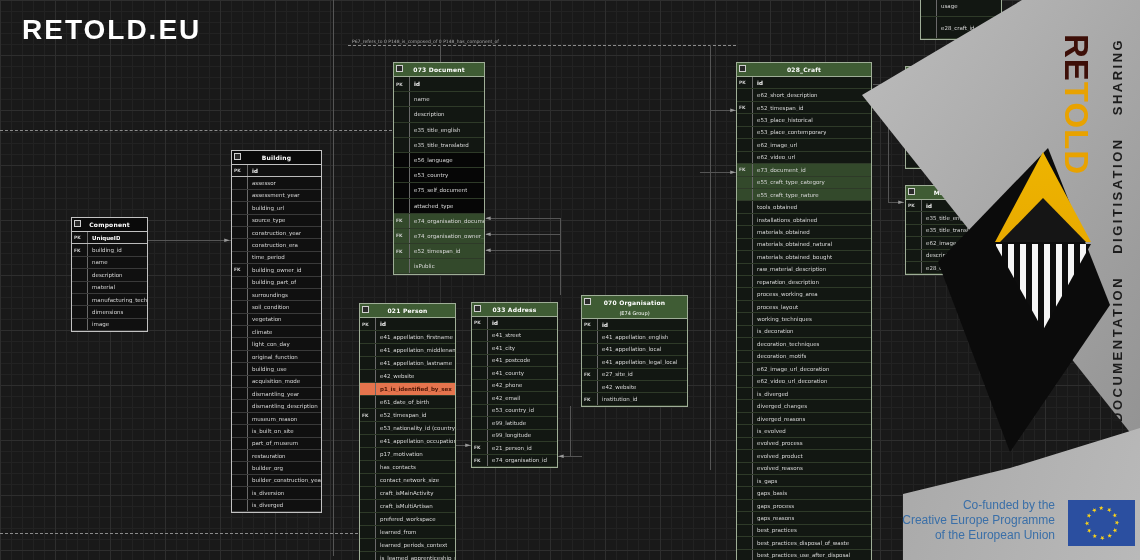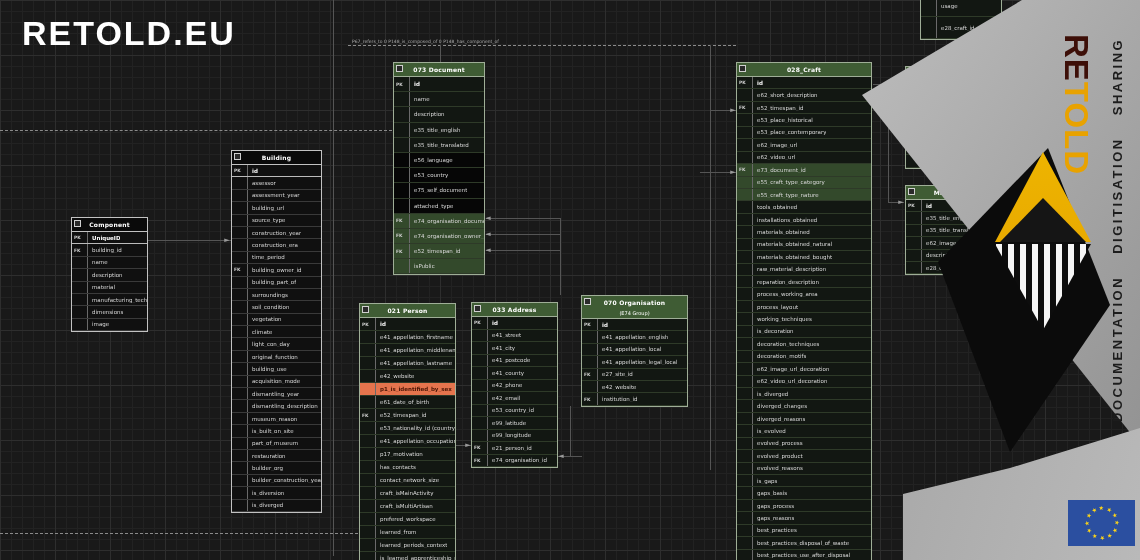--- a/index.html
+++ b/index.html
@@ -37,21 +37,21 @@
   .tr .k{flex:0 0 13px;font-size:4.5px;font-weight:bold;color:#cfcfcf;text-align:left;
          padding-left:2px;border-right:1px solid #6a6a6a;align-self:stretch;display:flex;align-items:center;}
   .tr .n{padding-left:4px;white-space:nowrap;overflow:hidden;}
   .tr.hl-green{background:#33492b;}
   .tr.hl-dark{background:#060606;}
   .tr.hl-orange{background:#e5744d;color:#4a1505;font-weight:bold;}
   
   .rel-label{position:absolute;z-index:2;font-size:4.5px;color:#a8a8a8;white-space:nowrap;}
   
   .logo{position:absolute;left:22px;top:14px;z-index:9;color:#ffffff;
-        font-family:"Liberation Sans",sans-serif;font-weight:800;font-size:34px;letter-spacing:2px;}
+        font-family:"Liberation Sans",sans-serif;font-weight:800;font-size:28px;letter-spacing:2px;}
   
   .light-tri{position:absolute;z-index:4;left:0;top:0;width:1140px;height:560px;
     background:linear-gradient(125deg,#f2f2f2 0%,#cfcfcf 40%,#8d8d8d 100%);
     clip-path:polygon(862px 95px,1022px 0px,1140px 0px,1140px 445px);}
   .black-diamond{position:absolute;z-index:5;left:0;top:0;width:1140px;height:560px;
     background:#0b0b0b;
     clip-path:polygon(1048px 148px,1110px 305px,1010px 452px,938px 262px);}
   .gold-tri{position:absolute;z-index:6;left:0;top:0;width:1140px;height:560px;
     background:linear-gradient(180deg,#f6c400 0%,#e5a400 55%,#b87c00 100%);
     clip-path:polygon(1043px 152px,1091px 242px,995px 242px);}
@@ -750,20 +750,25 @@
   <div class="black-diamond"></div>
   <div class="gold-tri"></div>
   <div class="gold-chevron"></div>
   <div class="stripe-tri"></div>
 
   <div class="retold-vert"><span class="re">RE</span><span class="told">TOLD</span></div>
 
   <div class="docu-vert">DOCUMENTATION DIGITISATION SHARING</div>
 
   <div class="eu-panel"></div>
+  <div class="eu-text">
+    <div>Co-funded by the</div>
+    <div>Creative Europe Programme</div>
+    <div>of the European Union</div>
+  </div>
   <div class="eu-flag">
     <div class="ring" id="eu-ring">
         <span class="star" style="transform: rotate(0deg) translateY(-15px); color: rgb(255, 214, 23);">★</span>
         <span class="star" style="transform: rotate(30deg) translateY(-15px); color: rgb(255, 214, 23);">★</span>
         <span class="star" style="transform: rotate(60deg) translateY(-15px); color: rgb(255, 214, 23);">★</span>
         <span class="star" style="transform: rotate(90deg) translateY(-15px); color: rgb(255, 214, 23);">★</span>
         <span class="star" style="transform: rotate(120deg) translateY(-15px); color: rgb(255, 214, 23);">★</span>
         <span class="star" style="transform: rotate(150deg) translateY(-15px); color: rgb(255, 214, 23);">★</span>
         <span class="star" style="transform: rotate(180deg) translateY(-15px); color: rgb(255, 214, 23);">★</span>
         <span class="star" style="transform: rotate(210deg) translateY(-15px); color: rgb(255, 214, 23);">★</span>

